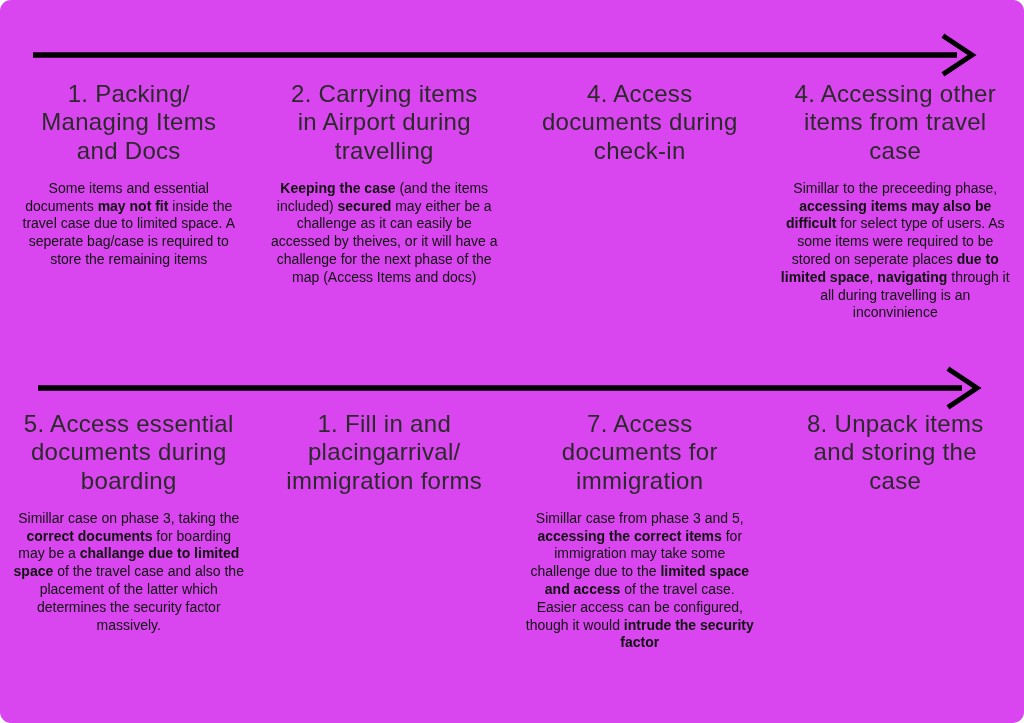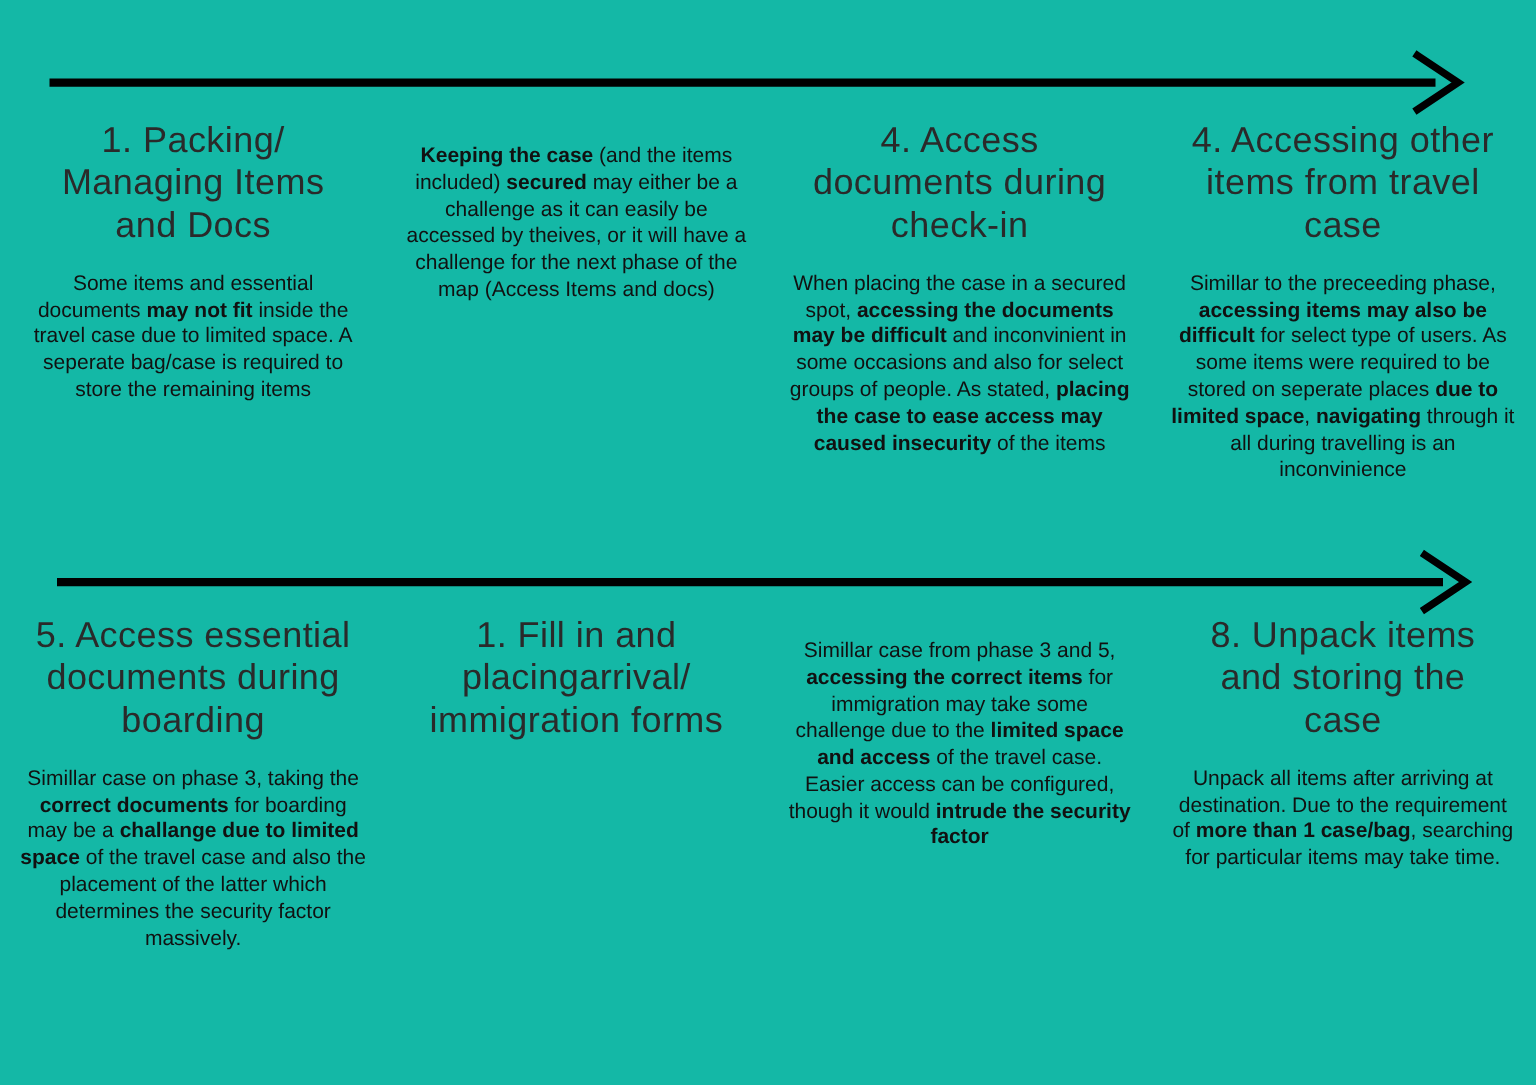--- a/index.html
+++ b/index.html
@@ -4,24 +4,25 @@
 <style>
   html, body {
     margin: 0;
     padding: 0;
     background: #ffffff;
   }
   .page {
     position: relative;
     width: 1024px;
     height: 723px;
-    background: #14b8a6;
+    background: #d946ef;
     font-family: "Liberation Sans", sans-serif;
     color: #111111;
     overflow: hidden;
+    border-radius: 11px;
   }
   .arrow-svg {
     position: absolute;
     left: 0;
     width: 1024px;
     height: 50px;
     display: block;
   }
   .arrow-top { top: 30px; }
   .arrow-mid { top: 363px; }
@@ -72,27 +73,29 @@
   </svg>
 
   <div class="phase-row row-1">
     <div class="phase-col">
       <h2 class="phase-title">1. Packing/
 Managing Items
 and Docs</h2>
       <p class="phase-body">Some items and essential documents <b>may not fit</b> inside the travel case due to limited space. A seperate bag/case is required to store the remaining items</p>
     </div>
     <div class="phase-col">
+      <h2 class="phase-title">2. Carrying items
+in Airport during
+travelling</h2>
       <p class="phase-body"><b>Keeping the case</b> (and the items included) <b>secured</b> may either be a challenge as it can easily be accessed by theives, or it will have a challenge for the next phase of the map (Access Items and docs)</p>
     </div>
     <div class="phase-col">
       <h2 class="phase-title">4. Access
 documents during
 check-in</h2>
-      <p class="phase-body">When placing the case in a secured spot, <b>accessing the documents may be difficult</b> and inconvinient in some occasions and also for select groups of people. As stated, <b>placing the case to ease access may caused insecurity</b> of the items</p>
     </div>
     <div class="phase-col">
       <h2 class="phase-title">4. Accessing other
 items from travel
 case</h2>
       <p class="phase-body">Simillar to the preceeding phase, <b>accessing items may also be difficult</b> for select type of users. As some items were required to be stored on seperate places <b>due to limited space</b>, <b>navigating</b> through it all during travelling is an inconvinience</p>
     </div>
   </div>
 
   <svg class="arrow-svg arrow-mid" viewBox="0 0 1024 50" xmlns="http://www.w3.org/2000/svg">
@@ -106,23 +109,25 @@
 documents during
 boarding</h2>
       <p class="phase-body">Simillar case on phase 3, taking the <b>correct documents</b> for boarding may be a <b>challange due to limited space</b> of the travel case and also the placement of the latter which determines the security factor massively.</p>
     </div>
     <div class="phase-col">
       <h2 class="phase-title">1. Fill in and
 placingarrival/
 immigration forms</h2>
     </div>
     <div class="phase-col">
+      <h2 class="phase-title">7. Access
+documents for
+immigration</h2>
       <p class="phase-body">Simillar case from phase 3 and 5, <b>accessing the correct items</b> for immigration may take some challenge due to the <b>limited space and access</b> of the travel case. Easier access can be configured, though it would <b>intrude the security factor</b></p>
     </div>
     <div class="phase-col">
       <h2 class="phase-title">8. Unpack items
 and storing the
 case</h2>
-      <p class="phase-body">Unpack all items after arriving at destination. Due to the requirement of <b>more than 1 case/bag</b>, searching for particular items may take time.</p>
     </div>
   </div>
 
 </div>
 
 </body></html>

